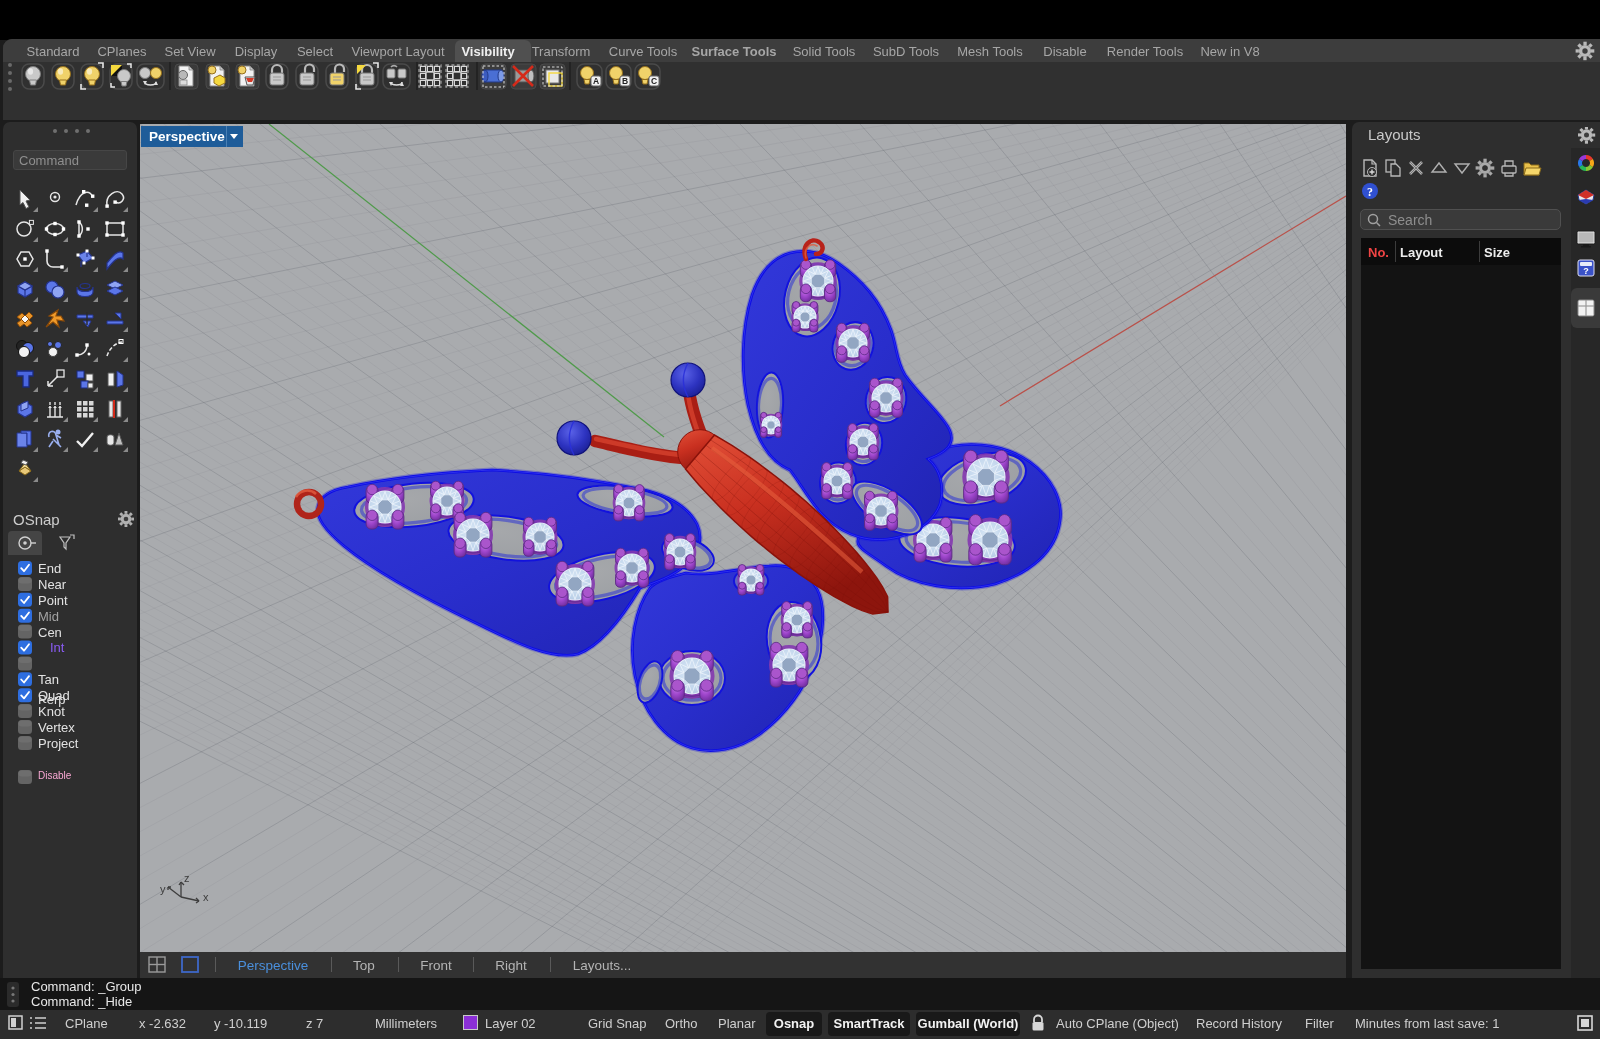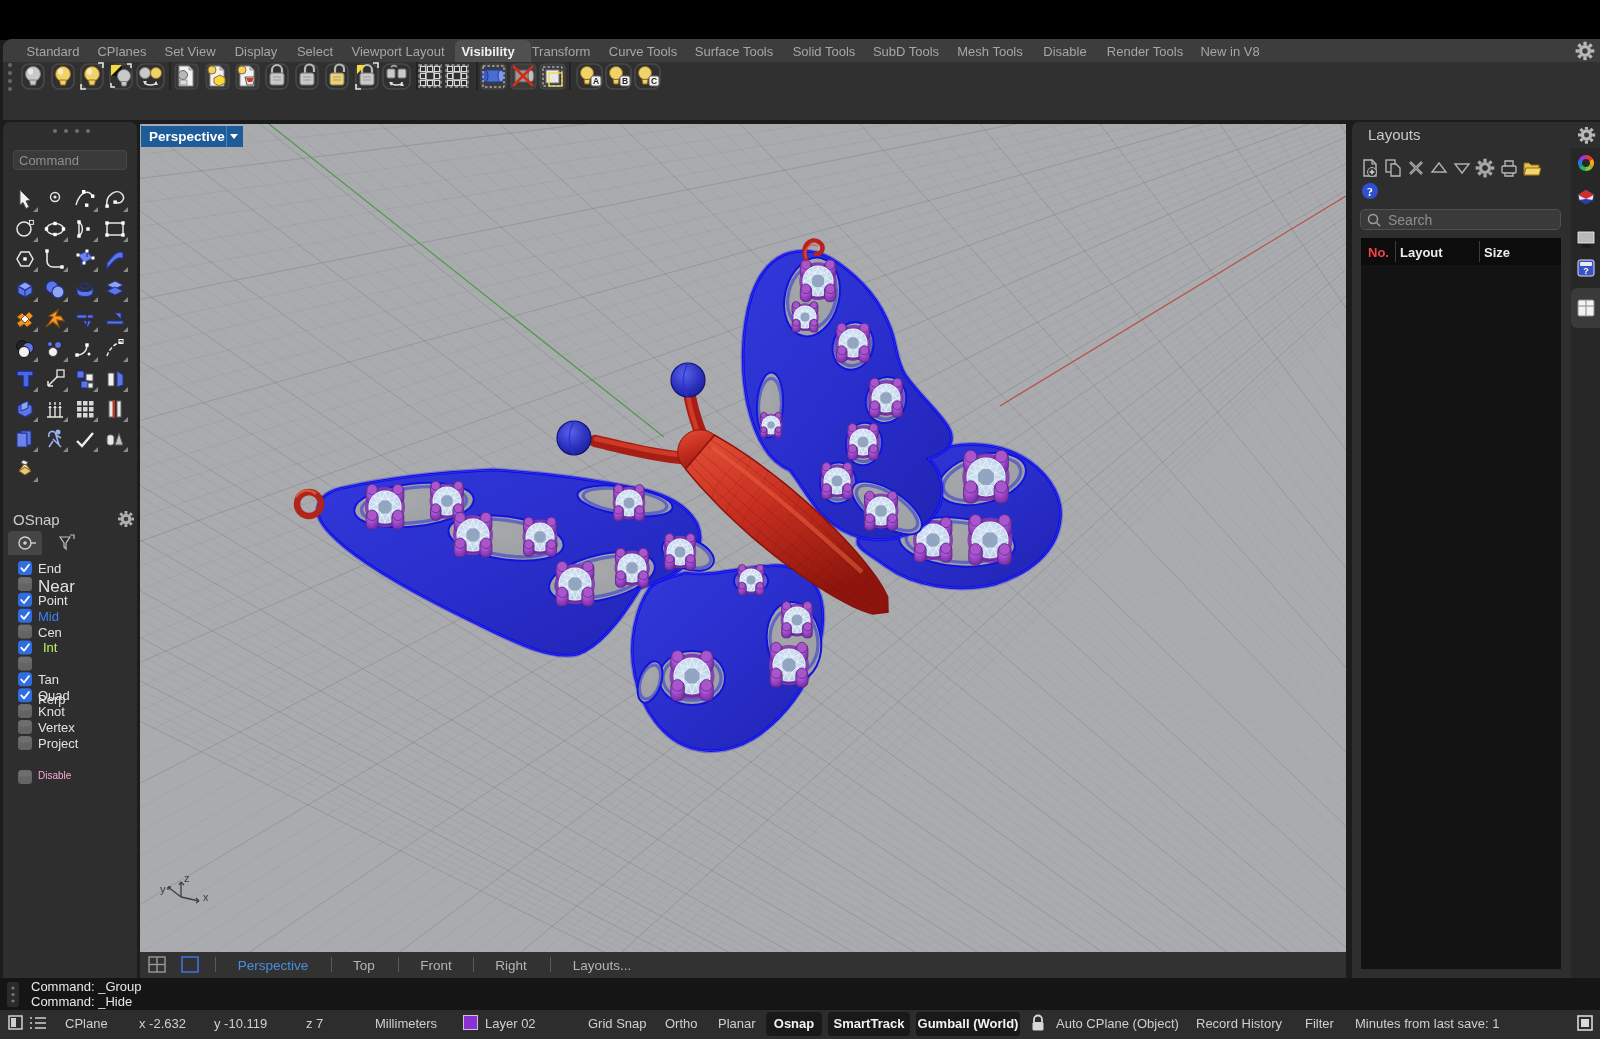--- a/index.html
+++ b/index.html
@@ -13,21 +13,21 @@
 <div class="abs" style="left:455px;top:40px;width:76px;height:22px;background:#505050;border-radius:6px 6px 0 0"></div>
 <div class="txt" style="left:53px;top:44px;transform:translateX(-50%);font-size:13px;color:#a6a6a6;font-weight:normal">Standard</div>
 <div class="txt" style="left:122px;top:44px;transform:translateX(-50%);font-size:13px;color:#a6a6a6;font-weight:normal">CPlanes</div>
 <div class="txt" style="left:190px;top:44px;transform:translateX(-50%);font-size:13px;color:#a6a6a6;font-weight:normal">Set View</div>
 <div class="txt" style="left:256px;top:44px;transform:translateX(-50%);font-size:13px;color:#a6a6a6;font-weight:normal">Display</div>
 <div class="txt" style="left:315px;top:44px;transform:translateX(-50%);font-size:13px;color:#a6a6a6;font-weight:normal">Select</div>
 <div class="txt" style="left:398px;top:44px;transform:translateX(-50%);font-size:13px;color:#a6a6a6;font-weight:normal">Viewport Layout</div>
 <div class="txt" style="left:488px;top:44px;transform:translateX(-50%);font-size:13px;color:#f0f0f0;font-weight:bold">Visibility</div>
 <div class="txt" style="left:561px;top:44px;transform:translateX(-50%);font-size:13px;color:#a6a6a6;font-weight:normal">Transform</div>
 <div class="txt" style="left:643px;top:44px;transform:translateX(-50%);font-size:13px;color:#a6a6a6;font-weight:normal">Curve Tools</div>
-<div class="txt" style="left:734px;top:44px;transform:translateX(-50%);font-size:13px;color:#a6a6a6;font-weight:normal">Surface Tools</div>
+<div class="txt" style="left:734px;top:44px;transform:translateX(-50%);font-size:13px;color:#a6a6a6;font-weight:bold">Surface Tools</div>
 <div class="txt" style="left:824px;top:44px;transform:translateX(-50%);font-size:13px;color:#a6a6a6;font-weight:normal">Solid Tools</div>
 <div class="txt" style="left:906px;top:44px;transform:translateX(-50%);font-size:13px;color:#a6a6a6;font-weight:normal">SubD Tools</div>
 <div class="txt" style="left:990px;top:44px;transform:translateX(-50%);font-size:13px;color:#a6a6a6;font-weight:normal">Mesh Tools</div>
 <div class="txt" style="left:1065px;top:44px;transform:translateX(-50%);font-size:13px;color:#a6a6a6;font-weight:normal">Disable</div>
 <div class="txt" style="left:1145px;top:44px;transform:translateX(-50%);font-size:13px;color:#a6a6a6;font-weight:normal">Render Tools</div>
 <div class="txt" style="left:1230px;top:44px;transform:translateX(-50%);font-size:13px;color:#a6a6a6;font-weight:normal">New in V8</div>
 <svg class="abs" style="left:1570px;top:40px" width="30" height="22">
     <circle cx="15" cy="11" r="6.1" fill="#b9b9b9"></circle>
     <rect x="21.0" y="9.3" width="3.3" height="3.3" fill="#b9b9b9" transform="rotate(0 22.6 11.0)"></rect>
     <rect x="18.8" y="14.8" width="3.3" height="3.3" fill="#b9b9b9" transform="rotate(45 20.4 16.4)"></rect>
@@ -486,25 +486,25 @@
     <rect x="18" y="704.1" width="14" height="14" rx="3.5" fill="#646464"></rect>
     <rect x="18.5" y="704.6" width="13" height="6" rx="3" fill="#6e6e6e"></rect>
     <rect x="18" y="720.0" width="14" height="14" rx="3.5" fill="#646464"></rect>
     <rect x="18.5" y="720.5" width="13" height="6" rx="3" fill="#6e6e6e"></rect>
     <rect x="18" y="735.9" width="14" height="14" rx="3.5" fill="#646464"></rect>
     <rect x="18.5" y="736.4" width="13" height="6" rx="3" fill="#6e6e6e"></rect>
     <rect x="18" y="770" width="14" height="14" rx="3.5" fill="#646464"></rect>
     <rect x="18.5" y="770.5" width="13" height="6" rx="3" fill="#6e6e6e"></rect>
   </svg>
 <div class="txt" style="left:38px;top:561px;font-size:13px;color:#e2e2e2">End</div>
-<div class="txt" style="left:38px;top:577px;font-size:17px;color:#e2e2e2">Near</div>
+<div class="txt" style="left:38px;top:577px;font-size:13px;color:#e2e2e2">Near</div>
 <div class="txt" style="left:38px;top:593px;font-size:13px;color:#e2e2e2">Point</div>
-<div class="txt" style="left:38px;top:609px;font-size:13px;color:#3b82f6">Mid</div>
+<div class="txt" style="left:38px;top:609px;font-size:13px;color:#a3a3a3">Mid</div>
 <div class="txt" style="left:38px;top:625px;font-size:13px;color:#e2e2e2">Cen</div>
-<div class="txt" style="left:43px;top:640px;font-size:13px;color:#bef264">Int</div>
+<div class="txt" style="left:50px;top:640px;font-size:13px;color:#8b5cf6">Int</div>
 <div class="txt" style="left:38px;top:692px;font-size:13px;color:#e2e2e2">Perp</div>
 <div class="txt" style="left:38px;top:672px;font-size:13px;color:#e2e2e2">Tan</div>
 <div class="txt" style="left:38px;top:688px;font-size:13px;color:#e2e2e2">Quad</div>
 <div class="txt" style="left:38px;top:704px;font-size:13px;color:#e2e2e2">Knot</div>
 <div class="txt" style="left:38px;top:720px;font-size:13px;color:#e2e2e2">Vertex</div>
 <div class="txt" style="left:38px;top:736px;font-size:13px;color:#e2e2e2">Project</div>
 <div class="txt" style="left:38px;top:770px;font-size:10px;color:#f9a8d4">Disable</div>
 <div class="abs" style="left:140px;top:124px;width:1206px;height:828px;background:#a9abae"></div>
 <svg class="abs" style="left:140px;top:124px" width="1206" height="828" viewBox="140 124 1206 828">
     <defs>

